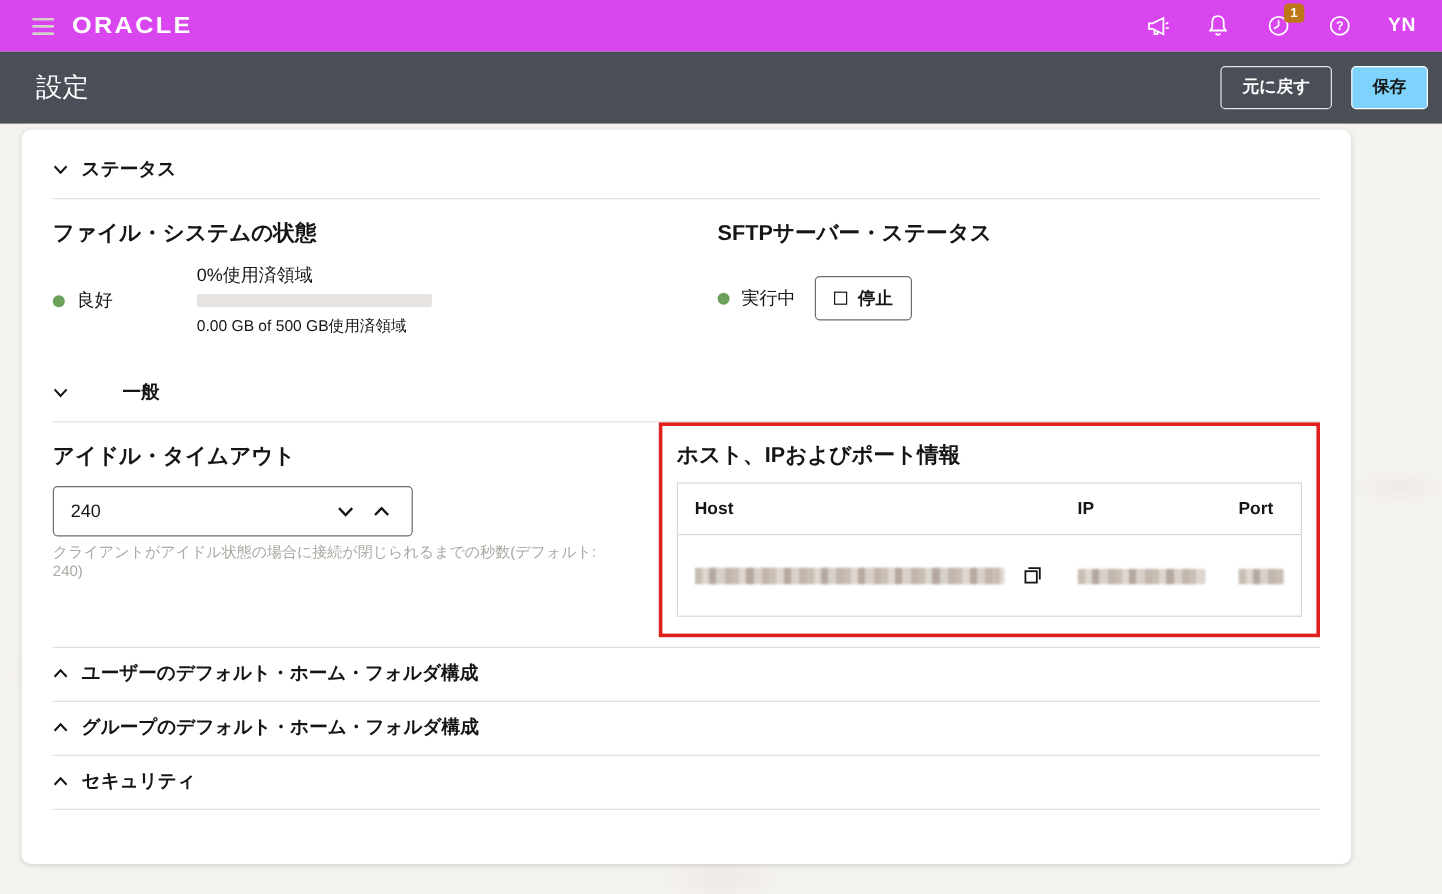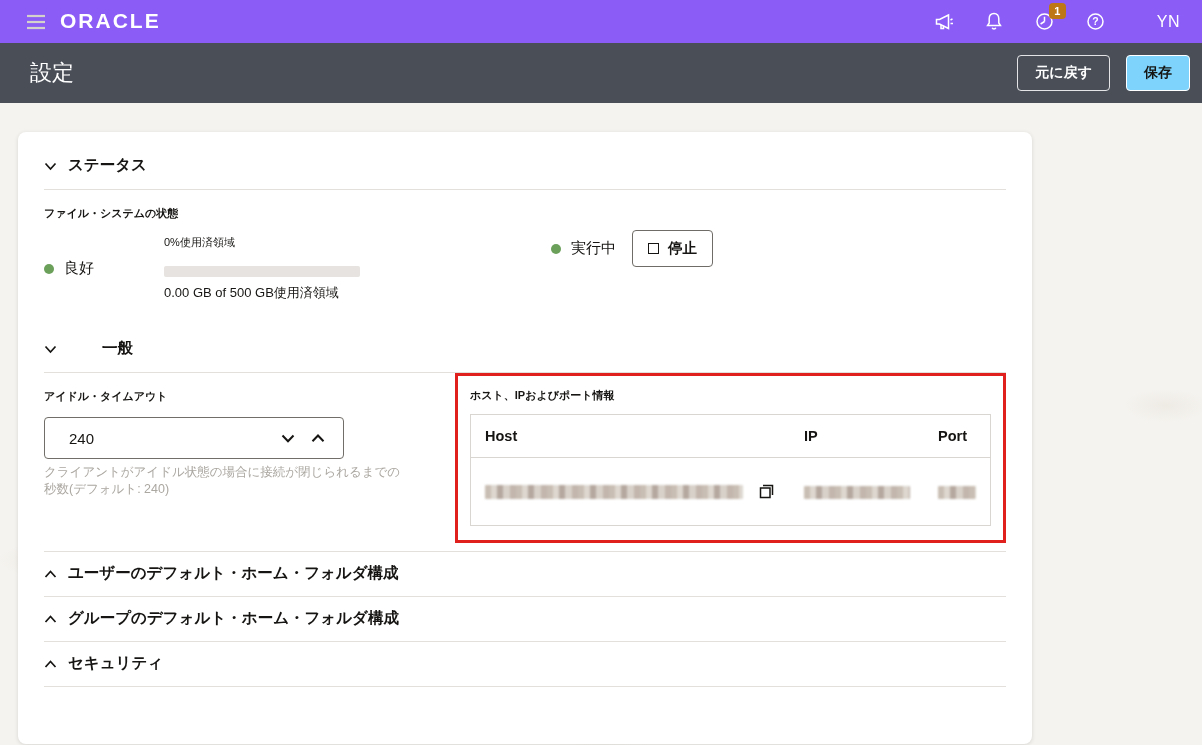--- a/index.html
+++ b/index.html
@@ -6,38 +6,38 @@
   html,body { width:1202px; height:745px; }
   body {
     font-family:"Liberation Sans","DejaVu Sans",sans-serif;
     color:#161513;
     background:#f5f3ef;
     position:relative;
     overflow:hidden;
   }
   
   .topbar {
-    height:43px; background:#8b5cf6;
+    height:43px; background:#d946ef;
     display:flex; align-items:center; justify-content:space-between;
     padding:0 22px 0 26px;
   }
   .topbar-left { display:flex; align-items:center; gap:14px; }
   .icon-btn { background:none; border:none; cursor:pointer; display:flex; align-items:center; justify-content:center; padding:0; position:relative; }
   .oracle-logo {
     color:#fff; font-weight:bold; font-size:21px; letter-spacing:2px;
     transform:scaleY(0.92); cursor:pointer;
   }
   .topbar-right { display:flex; align-items:center; gap:30px; }
   .badge {
     position:absolute; top:-8px; right:-11px;
     background:#be7717; color:#fff; font-size:11px; font-weight:bold;
     min-width:17px; height:16px; line-height:16px; border-radius:4px;
     text-align:center; padding:0 3px;
   }
-  .user-initials { color:#fff; font-size:16px; font-weight:normal; letter-spacing:0.5px; cursor:pointer;margin-left:21px; }
+  .user-initials { color:#fff; font-size:16px; font-weight:bold; letter-spacing:0.5px; cursor:pointer; }
 
   
   .page-header {
     height:60px; background:#494e57;
     display:flex; align-items:center; justify-content:space-between;
     padding:0 12px 0 30px;
   }
   .page-title { color:#fff; font-size:22px; font-weight:normal; }
   .header-actions { display:flex; gap:16px; align-items:center;margin-left:15px; }
   .btn { font-family:inherit; font-size:14px; font-weight:bold; border-radius:4px; cursor:pointer; padding:8px 17px; }
@@ -61,58 +61,58 @@
     background-color:#f5f3ef;
     background-image:
       radial-gradient(ellipse 60px 24px at 6% 30%, #edeae4 0%, transparent 70%),
       radial-gradient(ellipse 70px 26px at 4% 70%, #eeebe5 0%, transparent 70%),
       radial-gradient(ellipse 80px 30px at 50% 98%, #edeae4 0%, transparent 70%),
       radial-gradient(ellipse 60px 24px at 97% 45%, #eeebe5 0%, transparent 70%);
   }
 
   
   .card {
-    position:absolute; left:18px; top:132px; width:1014px; height:612px;
+    position:absolute; left:18px; top:108px; width:1108px; height:612px;
     background:#fff; border-radius:8px;
     box-shadow:0 1px 4px rgba(0,0,0,0.12);
     padding:23px 26px 0 26px;
     overflow:hidden;
   }
   .section-header { display:flex; align-items:center; gap:11px; cursor:pointer; }
   .section-title { font-size:15.5px; font-weight:bold; }
   .divider { border:none; border-top:1px solid #e3e0dc; margin:0; }
   .chev { flex:0 0 auto; }
 
   .grid2 { display:grid; grid-template-columns:1fr 1fr; column-gap:52px; }
 
-  .field-label { font-size:11px; font-weight:bold; }
+  .field-label { font-size:18px; font-weight:bold; }
 
   
   .status-row { display:flex; align-items:center; margin-top:14px; }
   .state-cell { display:flex; align-items:center; gap:10px; width:120px; flex:0 0 auto; }
   .dot { width:10px; height:10px; border-radius:50%; background:#6ba05b; flex:0 0 auto; }
   .state-text { font-size:15px; }
   .progress-block { width:196px; }
-  .progress-top { font-size:11px; margin-bottom:16px; }
+  .progress-top { font-size:15px; margin-bottom:6px; }
   .progress-track { height:11px; background:#e6e3e0; border-radius:2px; overflow:hidden; }
   .progress-fill { height:100%; background:#6ba05b; width:0%; }
   .progress-bottom { font-size:13px; margin-top:7px; }
   .stop-btn {
     display:flex; align-items:center; gap:9px;
     background:#fff; border:1px solid #6f6b66; border-radius:4px;
     padding:8px 15px; font-family:inherit; font-size:14.5px; font-weight:bold;
     color:#161513; cursor:pointer; margin-left:16px;
   }
   .stop-square { width:11px; height:11px; border:1.6px solid #161513; display:inline-block; }
 
   
   .spinner {
     margin-top:13px; width:300px; height:42px;
     border:1px solid #716d68; border-radius:4px;
-    display:flex; align-items:center; padding:0 10px 0 24px;
+    display:flex; align-items:center; padding:0 10px 0 14px;
   }
   .spinner input {
     border:none; outline:none; flex:1 1 auto; font-family:inherit;
     font-size:15px; color:#161513; min-width:0; background:transparent;
   }
   .spin-btn { background:none; border:none; cursor:pointer; padding:4px 8px; display:flex; align-items:center; }
   .hint { font-size:12.5px; color:#aba7a1; margin-top:5px; }
 
   .host-box {
     border:3px solid #e0201c; margin-top:-2px;
@@ -226,20 +226,21 @@
           <div class="progress-top">0%使用済領域</div>
           <div class="progress-track">
             <div class="progress-fill" style="width: 0%;"></div>
           </div>
           <div class="progress-bottom">0.00 GB of 500 GB使用済領域</div>
         </div>
       </div>
     </div>
 
     <div>
+      <div class="field-label">SFTPサーバー・ステータス</div>
       <div class="status-row" style="margin-top:24px;">
         <div class="state-cell" style="width:auto;">
           <span class="dot"></span>
           <span class="state-text">実行中</span>
         </div>
         <button class="stop-btn">
           <span class="stop-square"></span>
           <span>停止</span>
         </button>
       </div>

